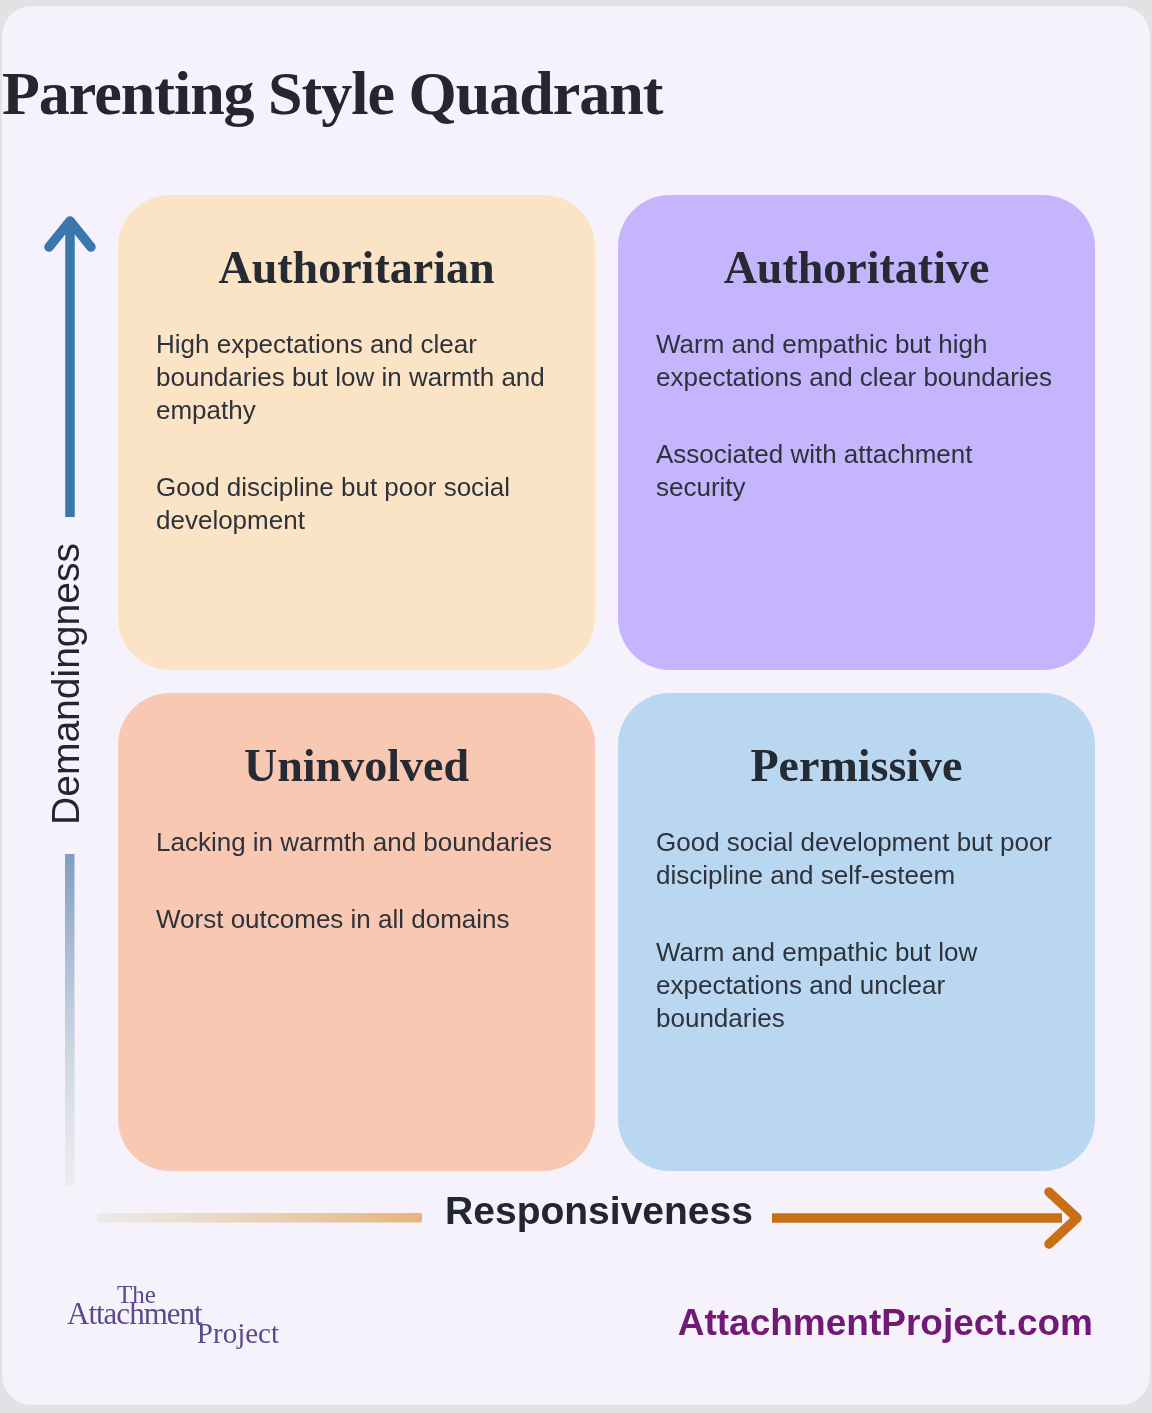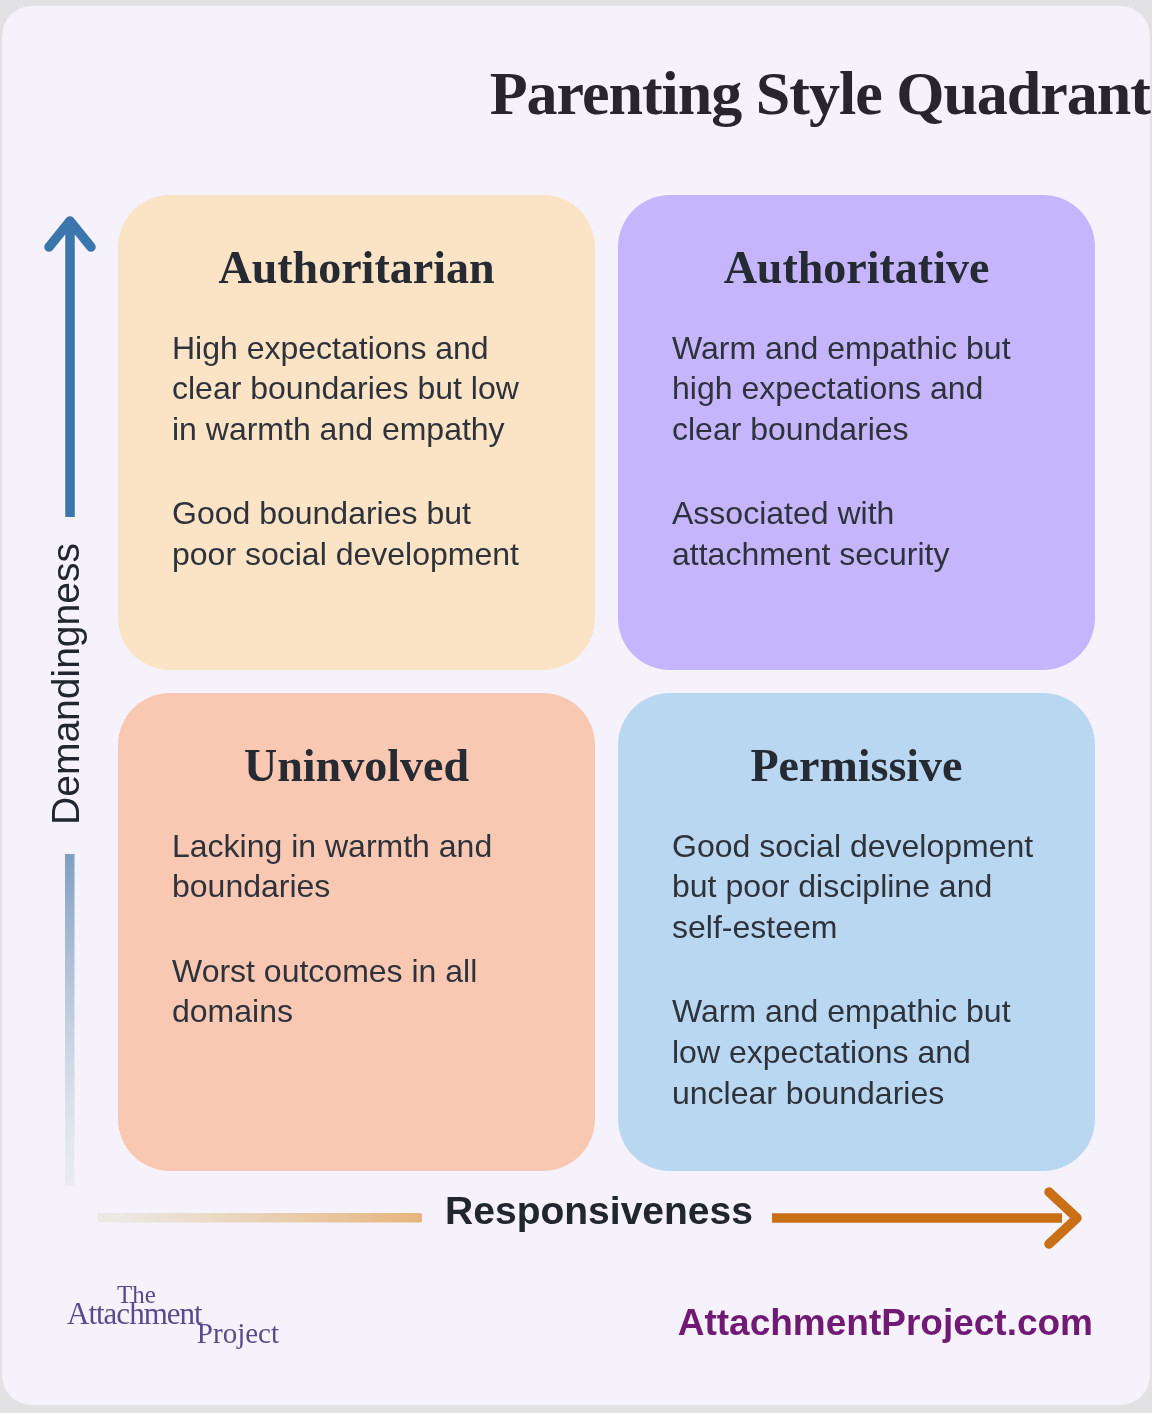--- a/index.html
+++ b/index.html
@@ -1,30 +1,30 @@
 <!DOCTYPE html>
 <html><head>
 <meta charset="utf-8">
 <style>
   html,body{margin:0;padding:0;}
   body{background:#e2e2e4;font-family:"Liberation Sans",sans-serif;}
   .stage{position:relative;width:1152px;height:1413px;overflow:hidden;}
   .card{position:absolute;left:2px;right:2px;top:6px;bottom:8px;background:#f6f2fb;border-radius:30px;}
 
-  .title{position:absolute;top:52px;left:0;width:100%;text-align:right;margin:0;
+  .title{position:absolute;top:52px;left:0;width:100%;text-align:left;margin:0;
          font-family:"Liberation Serif",serif;font-weight:700;font-size:62px;
          letter-spacing:-1px;color:#29252f;}
 
   .quadrants{position:absolute;left:116px;top:189px;display:grid;
              grid-template-columns:477px 477px;grid-template-rows:475px 478px;
              column-gap:13px;row-gap:12px;gap:23px;}
   .quadrant{border-radius:52px;box-sizing:border-box;padding:38px 38px 0 38px;}
   .q-title{margin:10px 0 34px;text-align:center;font-family:"Liberation Serif",serif;
            font-weight:700;font-size:46px;color:#262a33;line-height:1.1;}
-  .q-text p{margin:16px;font-size:32px;line-height:1.27;color:#2e323b;}
+  .q-text p{margin:0;font-size:26px;line-height:1.27;color:#2e323b;}
   .q-text p + p{margin-top:44px;}
 
   .axes-svg{position:absolute;left:0;top:0;pointer-events:none;}
 
   .y-label{position:absolute;left:64px;top:678px;transform:translate(-50%,-50%) rotate(-90deg);
            font-size:39px;font-weight:500;color:#22262e;white-space:nowrap;}
   .x-label{position:absolute;left:597px;top:1205px;transform:translate(-50%,-50%);
            font-size:39px;font-weight:700;color:#22262e;white-space:nowrap;}
 
   .logo{position:absolute;left:65px;top:1276px;width:214px;height:78px;
@@ -43,21 +43,21 @@
   <div class="card">
 
     <h1 class="title">Parenting Style Quadrant</h1>
 
     <div class="quadrants">
 
       <div class="quadrant" style="background: rgb(251, 227, 197);">
         <h2 class="q-title">Authoritarian</h2>
         <div class="q-text">
           <p>High expectations and clear boundaries but low in warmth and empathy</p>
-          <p>Good boundaries but poor social development</p>
+          <p>Good discipline but poor social development</p>
         </div>
       </div>
 
       <div class="quadrant" style="background: #c4b5fd;">
         <h2 class="q-title">Authoritative</h2>
         <div class="q-text">
           <p>Warm and empathic but high expectations and clear boundaries</p>
           <p>Associated with attachment security</p>
         </div>
       </div>

